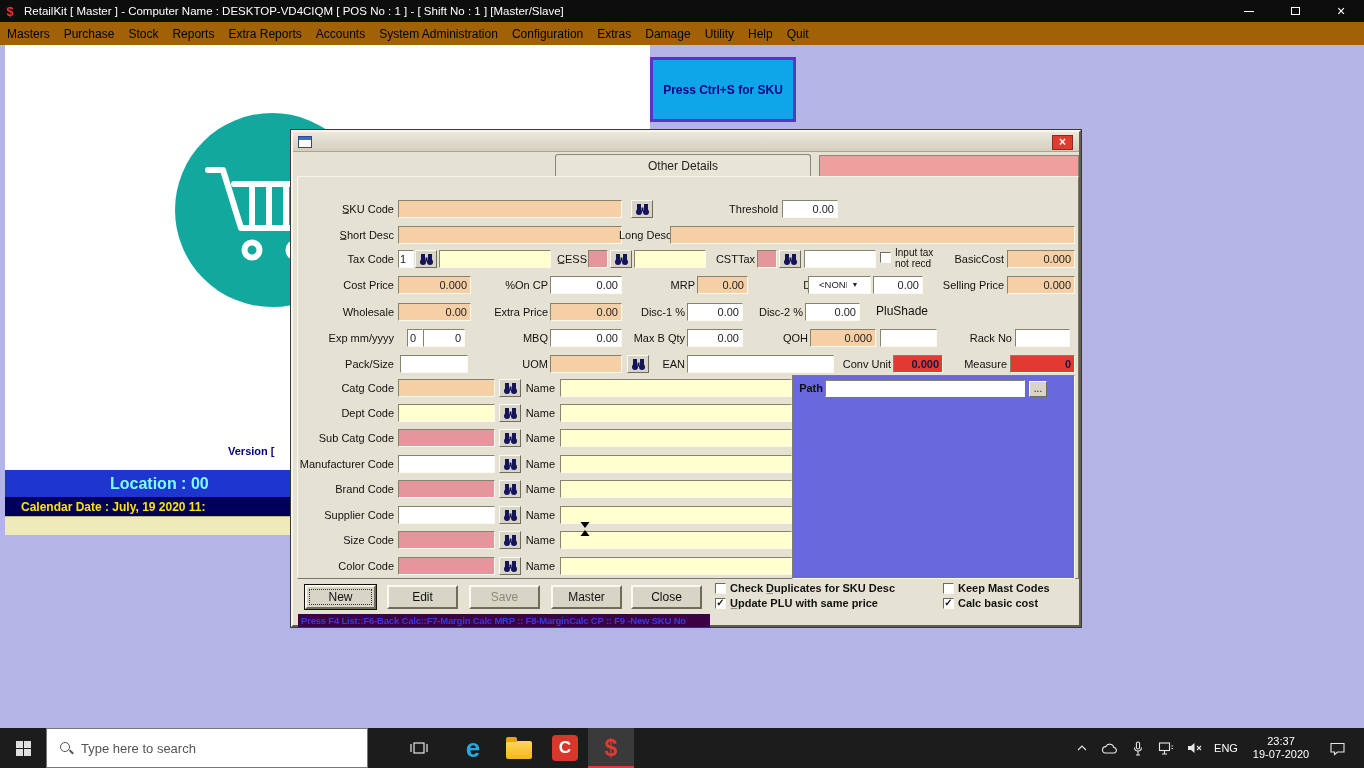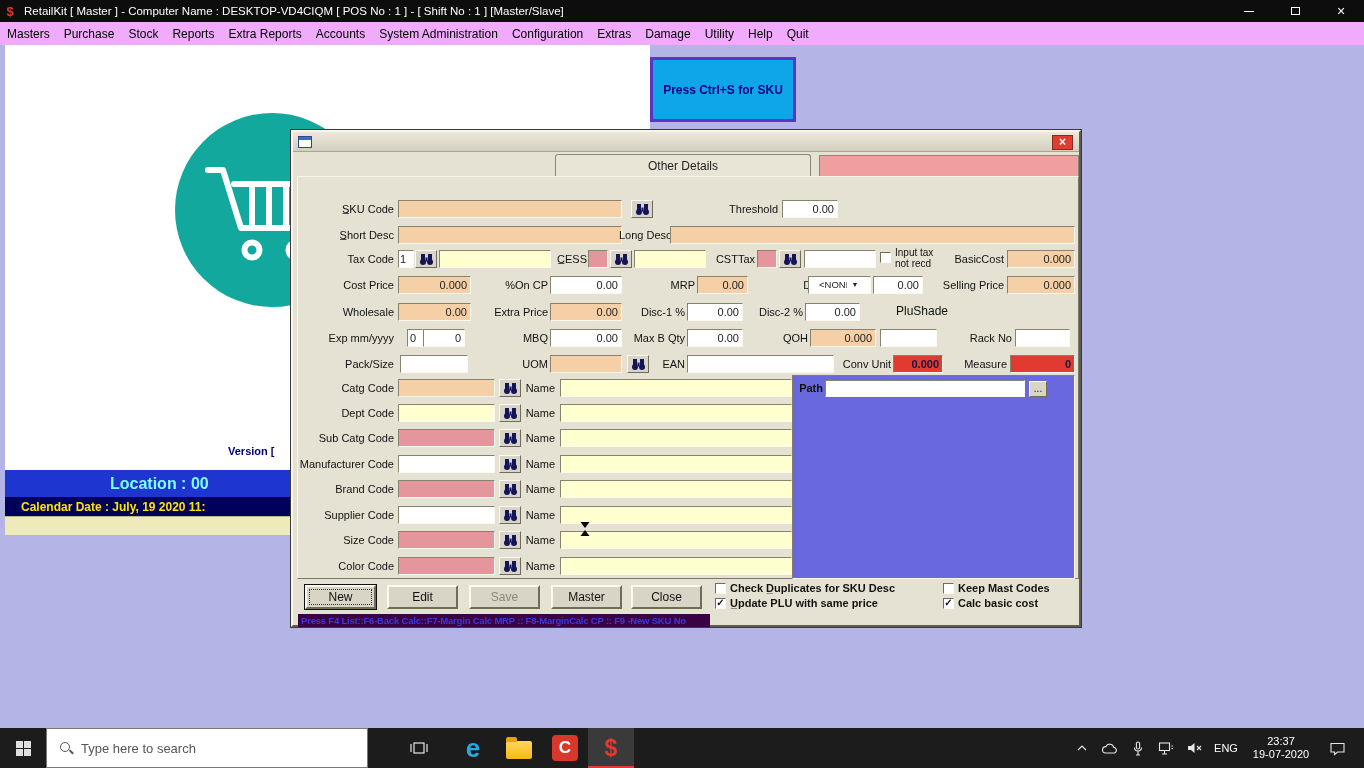--- a/index.html
+++ b/index.html
@@ -10,21 +10,21 @@
   .os-titlebar { position:absolute; left:0; top:0; width:100%; height:22px; background:#0d0d0d; display:flex; align-items:center; color:#fff; }
   .os-appicon { width:20px; text-align:center; color:#e23a30; font-weight:bold; font-size:13px; }
   .os-title { font-size:11.5px; margin-left:4px; white-space:nowrap; }
   .os-btns { margin-left:auto; display:flex; height:22px; }
   .os-btn { width:46px; display:flex; align-items:center; justify-content:center; }
   .glyph-min { width:10px; height:1px; background:#fff; }
   .glyph-max { width:9px; height:8px; border:1px solid #fff; }
   .glyph-close { color:#fff; font-size:14px; line-height:14px; }
 
   
-  .menubar { position:absolute; left:0; top:22px; width:100%; height:23px; background:#f0abfc; display:flex; align-items:center; font-size:12px; color:#000; }
+  .menubar { position:absolute; left:0; top:22px; width:100%; height:23px; background:#a16207; display:flex; align-items:center; font-size:12px; color:#000; }
   .menu-item { padding:0 7px; white-space:nowrap; }
 
   
   .main-panel { position:absolute; left:5px; top:45px; width:645px; height:490px; background:#fff; }
   .cart-logo { position:absolute; left:167px; top:65px; }
   .version { position:absolute; left:223px; top:400px; font-size:11px; font-weight:bold; color:#00007a; white-space:nowrap; }
   .loc-bar { position:absolute; left:0; top:425px; width:645px; height:27px; background:#1f35cf; display:flex; align-items:center; }
   .loc-text { margin-left:105px; font-size:16px; font-weight:bold; color:#7dffff; white-space:nowrap; }
   .cal-bar { position:absolute; left:0; top:452px; width:645px; height:19px; background:#00005a; display:flex; align-items:center; }
   .cal-text { margin-left:16px; font-size:12px; font-weight:bold; color:#ffe400; white-space:nowrap; }
@@ -236,21 +236,21 @@
     <div class="inp c-peach num" style="left:714px;top:144px;width:68px;">0.000</div>
 
     <div class="lbl" style="left:0;top:174px;width:101px;">Wholesale</div>
     <div class="inp c-peach num" style="left:105px;top:171px;width:73px;">0.00</div>
     <div class="lbl" style="left:183px;top:174px;width:72px;">Extra Price</div>
     <div class="inp c-peach num" style="left:257px;top:171px;width:72px;">0.00</div>
     <div class="lbl" style="left:330px;top:174px;width:62px;">Disc-1 %</div>
     <div class="inp c-white num" style="left:394px;top:171px;width:56px;">0.00</div>
     <div class="lbl" style="left:453px;top:174px;width:57px;">Disc-2 %</div>
     <div class="inp c-white num" style="left:512px;top:171px;width:55px;">0.00</div>
-    <div class="lbl lbl-left" style="left:583px;top:173px;width:64px;font-size:12px;margin-left:20px;">PluShade</div>
+    <div class="lbl lbl-left" style="left:583px;top:173px;width:64px;font-size:12px;">PluShade</div>
 
     <div class="lbl" style="left:0;top:200px;width:101px;">Exp mm/yyyy</div>
     <div class="inp c-white" style="left:114px;top:197px;width:16px;padding:0 2px;">0</div>
     <div class="inp c-white num" style="left:130px;top:197px;width:42px;">0</div>
     <div class="lbl" style="left:227px;top:200px;width:28px;">MBQ</div>
     <div class="inp c-white num" style="left:257px;top:197px;width:72px;">0.00</div>
     <div class="lbl" style="left:330px;top:200px;width:62px;">Max B Qty</div>
     <div class="inp c-white num" style="left:394px;top:197px;width:56px;">0.00</div>
     <div class="lbl" style="left:488px;top:200px;width:27px;">QOH</div>
     <div class="inp c-peach num" style="left:517px;top:197px;width:66px;">0.000</div>

